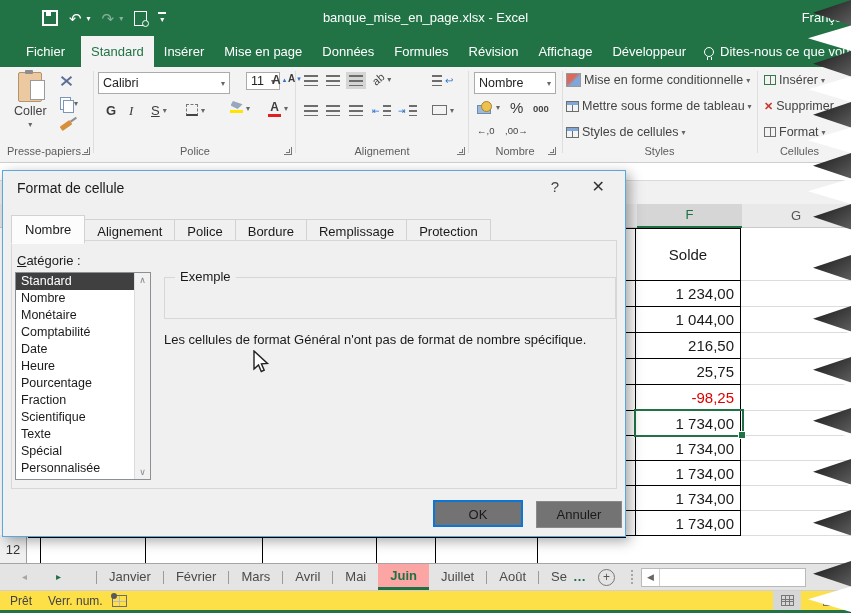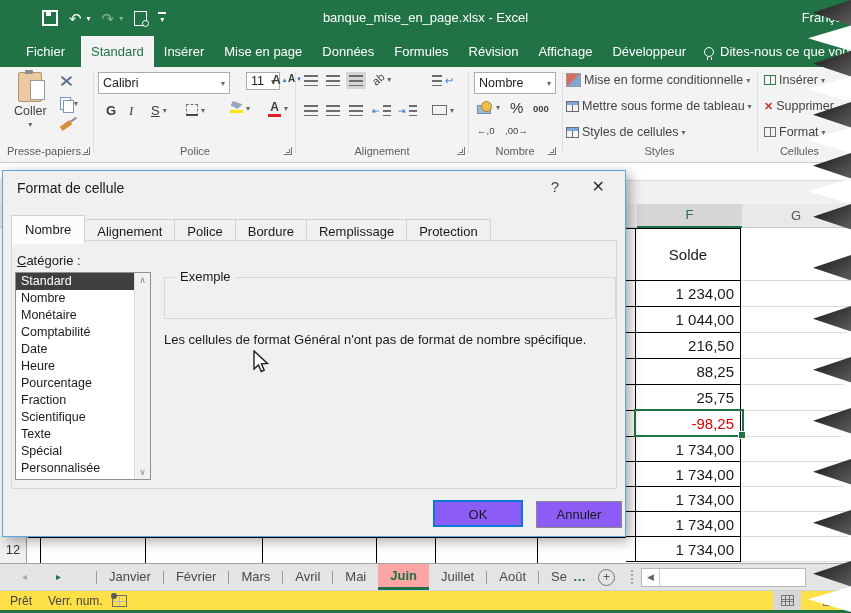--- a/index.html
+++ b/index.html
@@ -136,21 +136,21 @@
   .catlabel{position:absolute;left:14px;top:82px;}
   .accel{text-decoration:underline;}
   .listbox{position:absolute;left:12px;top:101px;width:136px;height:208px;background:#fff;border:1px solid #8a9094;box-sizing:border-box;}
   .litem{height:17px;line-height:17px;padding-left:5px;font-size:12.5px;color:#1a1a1a;white-space:nowrap;}
   .litem.sel{background:#404040;color:#fff;}
   .lscroll{position:absolute;right:0;top:0;bottom:0;width:15px;background:#f1f1f1;border-left:1px solid #dcdcdc;}
   .lscroll .a{position:absolute;left:0;right:0;text-align:center;font-size:9px;color:#888;}
   .fieldset{position:absolute;left:161px;top:106px;width:452px;height:42px;border:1px solid #d7d7d7;box-sizing:border-box;}
   .legend{position:absolute;left:10px;top:-9px;background:#f0f0f0;padding:0 5px;font-size:13px;color:#1a1a1a;}
   .ddesc{position:absolute;left:161px;top:161px;width:460px;font-size:13px;color:#1a1a1a;}
-  .dbtn{position:absolute;height:27px;background:#8b5cf6;text-align:center;font-size:13px;color:#1a1a1a;line-height:25px;box-sizing:border-box;}
+  .dbtn{position:absolute;height:27px;background:#737373;text-align:center;font-size:13px;color:#1a1a1a;line-height:25px;box-sizing:border-box;}
   .okbtn{left:430px;top:329px;width:90px;border:2px solid #0b76d8;}
   .cancelbtn{left:533px;top:330px;width:86px;border:1px solid #8a8a8a;}
 
   .cursor{position:absolute;left:252px;top:350px;z-index:20;}
 
   .tear{position:absolute;right:0;top:0;width:48px;height:613px;z-index:50;pointer-events:none;}
 </style>
 </head>
 <body>
 
@@ -376,25 +376,20 @@
         <div class="cellG"></div>
       </div>
     <div class="grow" style="height:26px">
         <div class="cellE"></div>
         <div class="cellF">1 044,00</div>
         <div class="cellG"></div>
       </div>
     <div class="grow" style="height:26px">
         <div class="cellE"></div>
         <div class="cellF">216,50</div>
-        <div class="cellG"></div>
-      </div>
-    <div class="grow" style="height:26px">
-        <div class="cellE"></div>
-        <div class="cellF">88,25</div>
         <div class="cellG"></div>
       </div>
     <div class="grow" style="height:26px">
         <div class="cellE"></div>
         <div class="cellF">25,75</div>
         <div class="cellG"></div>
       </div>
     <div class="grow" style="height:26px">
         <div class="cellE"></div>
         <div class="cellF neg">-98,25</div>

